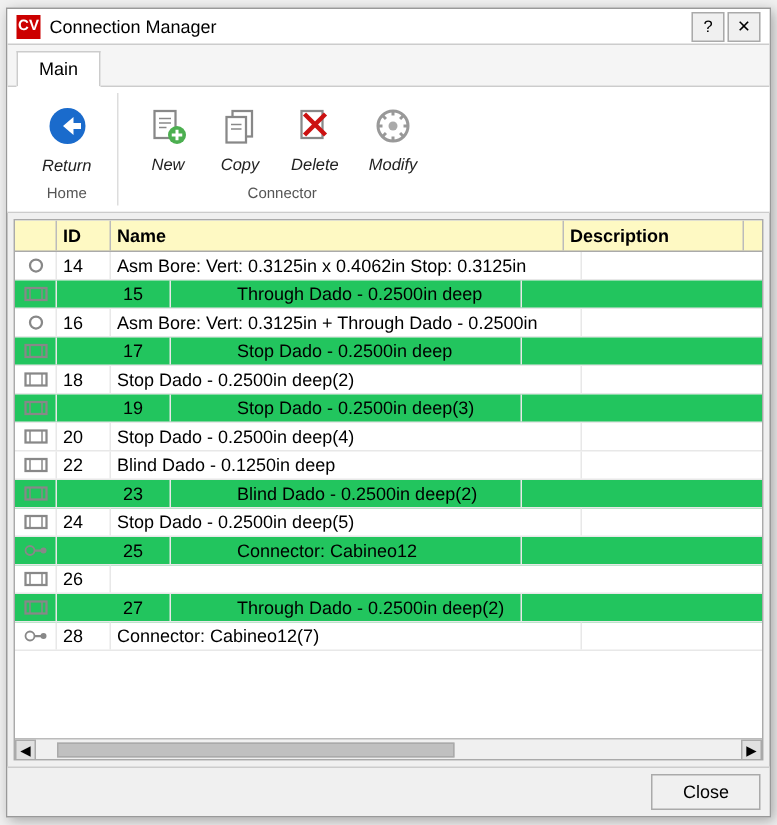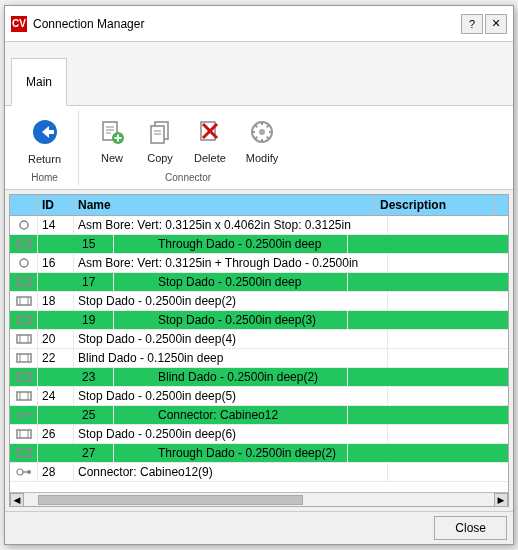--- a/index.html
+++ b/index.html
@@ -22,21 +22,21 @@
       display: flex;
       flex-direction: column;
     }
     .title-bar {
       background: #fff;
       display: flex;
       align-items: center;
       justify-content: space-between;
       padding: 4px 6px;
       border-bottom: 1px solid #ccc;
-      height: 36px;
+      height: 24px;
     }
     .title-bar-left {
       display: flex;
       align-items: center;
       gap: 6px;
     }
     .title-icon {
       width: 16px;
       height: 16px;
       background: #c00;
@@ -70,26 +70,26 @@
     
     .ribbon {
       background: #f5f5f5;
       border-bottom: 1px solid #ccc;
     }
     .ribbon-tabs {
       display: flex;
       padding: 0 6px;
     }
     .ribbon-tab {
-      padding: 16px 14px;
+      padding: 4px 14px;
       font-size: 12px;
       cursor: pointer;
       border: 1px solid transparent;
       border-bottom: none;
-      margin-top: 16px;
+      margin-top: 4px;
     }
     .ribbon-tab.active {
       background: #fff;
       border-color: #ccc;
       border-bottom: 1px solid #fff;
       margin-bottom: -1px;
     }
     .ribbon-body {
       background: #fff;
       border-top: 1px solid #ccc;
@@ -104,20 +104,21 @@
       align-items: center;
       border-right: 1px solid #ddd;
       padding: 2px 8px;
     }
     .ribbon-group:last-child { border-right: none; }
     .ribbon-group-buttons {
       display: flex;
       gap: 2px;
       flex: 1;
       align-items: center;
+      font-style: italic;
     }
     .ribbon-group-label {
       font-size: 10px;
       color: #555;
       margin-top: 2px;
       text-align: center;
     }
     .ribbon-btn {
       display: flex;
       flex-direction: column;
@@ -148,21 +149,21 @@
       display: flex;
       flex-direction: column;
       overflow: hidden;
       margin: 4px;
       border: 1px solid #aaa;
       background: white;
     }
     .table-header {
       display: grid;
       grid-template-columns: 28px 36px 1fr 120px 12px;
-      background: #7dd3fc;
+      background: #fef9c3;
       border-bottom: 1px solid #aaa;
       font-weight: bold;
       font-size: 12px;
     }
     .th {
       padding: 3px 4px;
       border-right: 1px solid #bbb;
       white-space: nowrap;
     }
     .th:last-child { border-right: none; }
@@ -490,21 +491,20 @@
 
       <div class="table-row">
         <div class="td td-icon">
           <svg width="16" height="12">
               <rect x="1" y="2" width="14" height="8" fill="none" stroke="#888" stroke-width="1.5"></rect>
               <line x1="4" y1="2" x2="4" y2="10" stroke="#888" stroke-width="1"></line>
               <line x1="12" y1="2" x2="12" y2="10" stroke="#888" stroke-width="1"></line>
             </svg>
         </div>
         <div class="td">26</div>
-        <div class="td">Stop Dado - 0.2500in deep(6)</div>
         <div class="td"></div>
       </div>
 
       <div class="table-row alt">
         <div class="td td-icon">
           <svg width="16" height="12">
               <rect x="1" y="2" width="14" height="8" fill="none" stroke="#888" stroke-width="1.5"></rect>
               <line x1="4" y1="2" x2="4" y2="10" stroke="#888" stroke-width="1"></line>
               <line x1="12" y1="2" x2="12" y2="10" stroke="#888" stroke-width="1"></line>
             </svg>
@@ -516,21 +516,21 @@
 
       <div class="table-row">
         <div class="td td-icon">
           <svg width="16" height="12">
               <circle cx="4" cy="6" r="3" fill="none" stroke="#888" stroke-width="1.2"></circle>
               <line x1="7" y1="6" x2="12" y2="6" stroke="#888" stroke-width="1.5"></line>
               <circle cx="13" cy="6" r="2" fill="#888"></circle>
             </svg>
         </div>
         <div class="td">28</div>
-        <div class="td">Connector: Cabineo12(9)</div>
+        <div class="td">Connector: Cabineo12(7)</div>
         <div class="td"></div>
       </div>
     </div>
 
     <div class="h-scroll">
       <div style="width:14px;height:14px;background:#e0e0e0;border:1px solid #aaa;display:flex;align-items:center;justify-content:center;cursor:pointer;font-size:9px;">◀</div>
       <div class="h-scroll-track">
         <div class="h-scroll-thumb"></div>
       </div>
       <div style="width:14px;height:14px;background:#e0e0e0;border:1px solid #aaa;display:flex;align-items:center;justify-content:center;cursor:pointer;font-size:9px;">▶</div>

